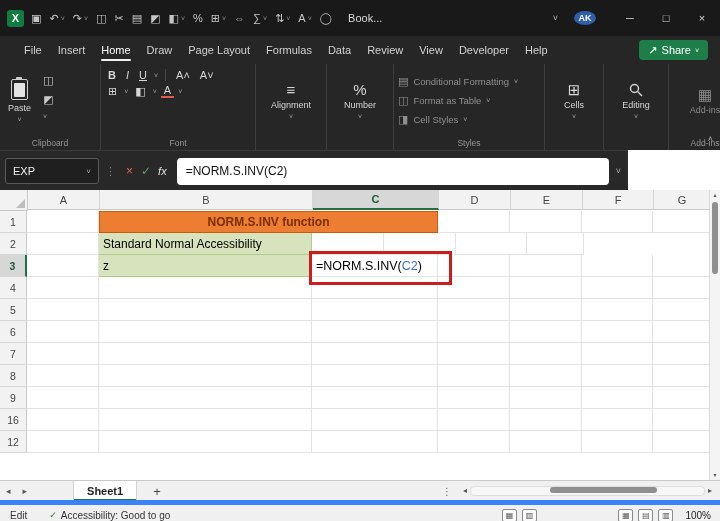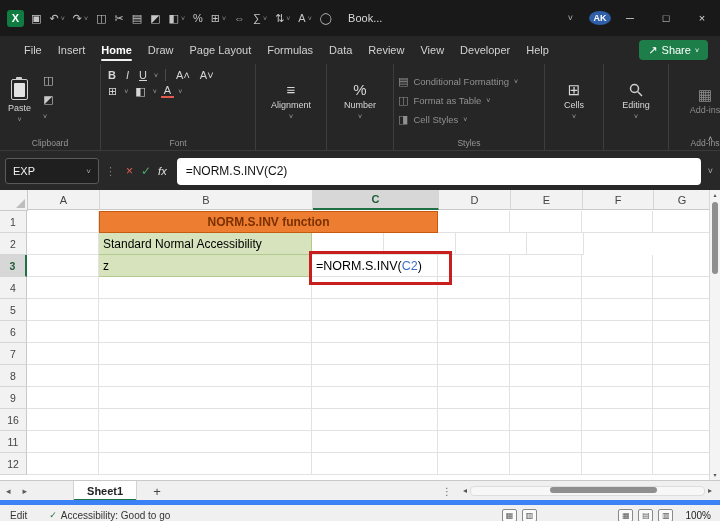--- a/index.html
+++ b/index.html
@@ -7,28 +7,28 @@
 
   
   .titlebar{position:absolute;top:0;left:0;width:720px;height:36px;background:#191919;display:flex;align-items:center;}
   .app-icon{width:17px;height:17px;margin-left:7px;background:#107c41;border-radius:3px;color:#fff;font-size:11px;font-weight:bold;display:flex;align-items:center;justify-content:center;flex-shrink:0;}
   .qat{display:flex;align-items:center;margin-left:3px;flex-shrink:0;}
   .qat-icon{display:inline-flex;align-items:center;color:#c6c6c6;font-size:11px;padding:3px 4px;border-radius:3px;line-height:1;}
   .qat-icon .caret{font-size:7px;color:#8f8f8f;margin-left:2px;}
   .doc-title{color:#d9d9d9;font-size:11px;margin-left:12px;white-space:nowrap;}
   .tb-right{margin-left:auto;display:flex;align-items:center;height:100%;}
   .tb-chevron{color:#bdbdbd;font-size:9px;margin-right:16px;}
-  .avatar{width:22px;height:14px;border-radius:50%;background:#2f5fa8;color:#fff;font-size:9px;font-weight:bold;display:flex;align-items:center;justify-content:center;margin-right:1px;}
+  .avatar{width:22px;height:14px;border-radius:50%;background:#2f5fa8;color:#fff;font-size:9px;font-weight:bold;display:flex;align-items:center;justify-content:center;margin-right:16px;}
   .win-btn{width:36px;height:36px;display:flex;align-items:center;justify-content:center;color:#d9d9d9;font-size:11px;}
 
   
   .menubar{position:absolute;top:36px;left:0;width:720px;height:28px;background:#262626;display:flex;align-items:center;}
   .mtabs{display:flex;height:100%;margin-left:16px;}
   .mtab{position:relative;display:flex;align-items:center;height:100%;padding:0 8px;color:#d2d2d2;font-size:11px;white-space:nowrap;}
-  .mtab.active{color:#fff;font-weight:bold;}
+  .mtab.active{color:#fff;font-weight:normal;}
   .mtab.active::after{content:"";position:absolute;left:8px;right:8px;bottom:3px;height:2px;background:#f2f2f2;border-radius:1px;}
   .share-btn{margin-left:auto;margin-right:12px;height:20px;background:#1e7e4a;border-radius:4px;color:#fff;font-size:11px;display:flex;align-items:center;padding:0 9px;gap:4px;}
   .share-btn .caret{font-size:7px;}
 
   
   .ribbon{position:absolute;top:64px;left:0;width:720px;height:86px;background:#262626;display:flex;color:#d6d6d6;}
   .rgroup{display:flex;flex-direction:column;border-right:1px solid #3d3d3d;padding:5px 4px 0;flex-shrink:0;}
   .rbody{flex:1;display:flex;align-items:flex-start;}
   .rlabel{height:15px;font-size:8.5px;color:#969696;display:flex;align-items:center;justify-content:center;}
   .bigbtn{display:flex;flex-direction:column;align-items:center;justify-content:center;gap:3px;padding:2px 4px;height:60px;border-radius:3px;margin:0 auto;}
@@ -44,21 +44,21 @@
   .fontgrp .frow{display:flex;align-items:center;gap:4px;margin-bottom:4px;}
   .combo{height:17px;background:#1f1f1f;border:1px solid #5a5a5a;border-radius:2px;display:flex;align-items:center;justify-content:space-between;color:#e6e6e6;font-size:10px;padding:0 4px;}
   .fmt-btn{font-size:11px;color:#d6d6d6;padding:0 3px;display:inline-flex;align-items:baseline;line-height:1;}
   .vdiv{width:1px;height:12px;background:#4a4a4a;margin:0 3px;}
   .fc-red{border-bottom:2px solid #e05b4b;}
   .style-row{display:flex;align-items:center;gap:5px;height:19px;font-size:9.5px;color:#8f8f8f;white-space:nowrap;}
   .style-row .ic{font-size:11px;line-height:1;}
   .ribbon-collapse{position:absolute;right:7px;bottom:6px;color:#b0b0b0;font-size:9px;}
 
   
-  .formulabar{position:absolute;top:150px;left:0;width:720px;height:40px;background:#282828;border-top:1px solid #3a3a3a;display:flex;align-items:center;}
+  .formulabar{position:absolute;top:150px;left:0;width:628px;height:40px;background:#282828;border-top:1px solid #3a3a3a;display:flex;align-items:center;}
   .namebox{width:78px;height:24px;margin-left:5px;background:#1f1f1f;border:1px solid #5a5a5a;border-radius:3px;color:#f0f0f0;font-size:11px;display:flex;align-items:center;justify-content:space-between;padding:0 7px;flex-shrink:0;}
   .namebox .caret{font-size:8px;color:#aaa;}
   .fb-dots{color:#7d7d7d;font-size:11px;margin:0 6px;}
   .fb-btn{font-size:12px;margin:0 4px;line-height:1;}
   .fb-cancel{color:#e0604e;}
   .fb-enter{color:#53a96d;}
   .fb-fx{color:#e0e0e0;font-style:italic;font-size:11px;margin:0 6px 0 3px;}
   .fb-input{flex:1;height:27px;background:#fff;border-radius:4px;display:flex;align-items:center;padding:0 9px;font-size:12px;color:#111;margin-left:4px;}
   .fb-expand{color:#b5b5b5;font-size:9px;margin:0 7px;}
 
@@ -406,30 +406,20 @@
           <div class="rowhdr">16</div>
           <div class="gcell" style="width: 72px;"></div>
           <div class="gcell" style="width: 213px;"></div>
           <div class="gcell" style="width: 126px;"></div>
           <div class="gcell" style="width: 72px;"></div>
           <div class="gcell" style="width: 72px;"></div>
           <div class="gcell" style="width: 71px;"></div>
           <div class="gcell" style="width: 57px;"></div>
         </div>
         <div class="grow">
-          <div class="rowhdr">11</div>
-          <div class="gcell" style="width: 72px;"></div>
-          <div class="gcell" style="width: 213px;"></div>
-          <div class="gcell" style="width: 126px;"></div>
-          <div class="gcell" style="width: 72px;"></div>
-          <div class="gcell" style="width: 72px;"></div>
-          <div class="gcell" style="width: 71px;"></div>
-          <div class="gcell" style="width: 57px;"></div>
-        </div>
-        <div class="grow">
           <div class="rowhdr">12</div>
           <div class="gcell" style="width: 72px;"></div>
           <div class="gcell" style="width: 213px;"></div>
           <div class="gcell" style="width: 126px;"></div>
           <div class="gcell" style="width: 72px;"></div>
           <div class="gcell" style="width: 72px;"></div>
           <div class="gcell" style="width: 71px;"></div>
           <div class="gcell" style="width: 57px;"></div>
         </div>
       </div>

